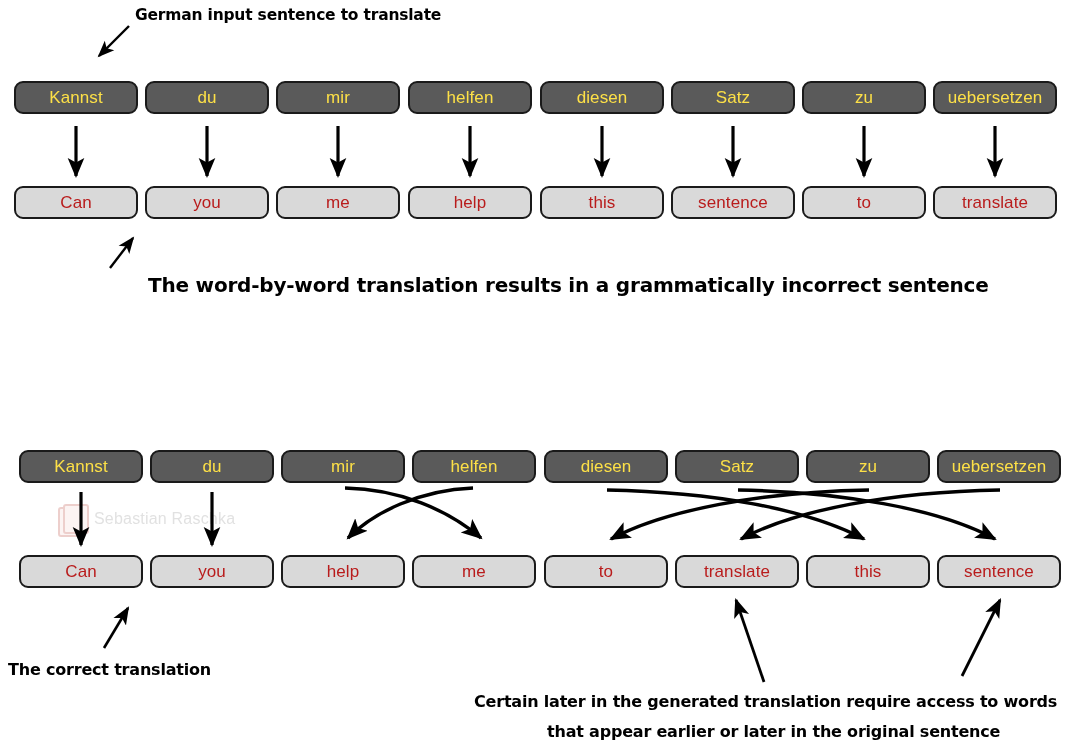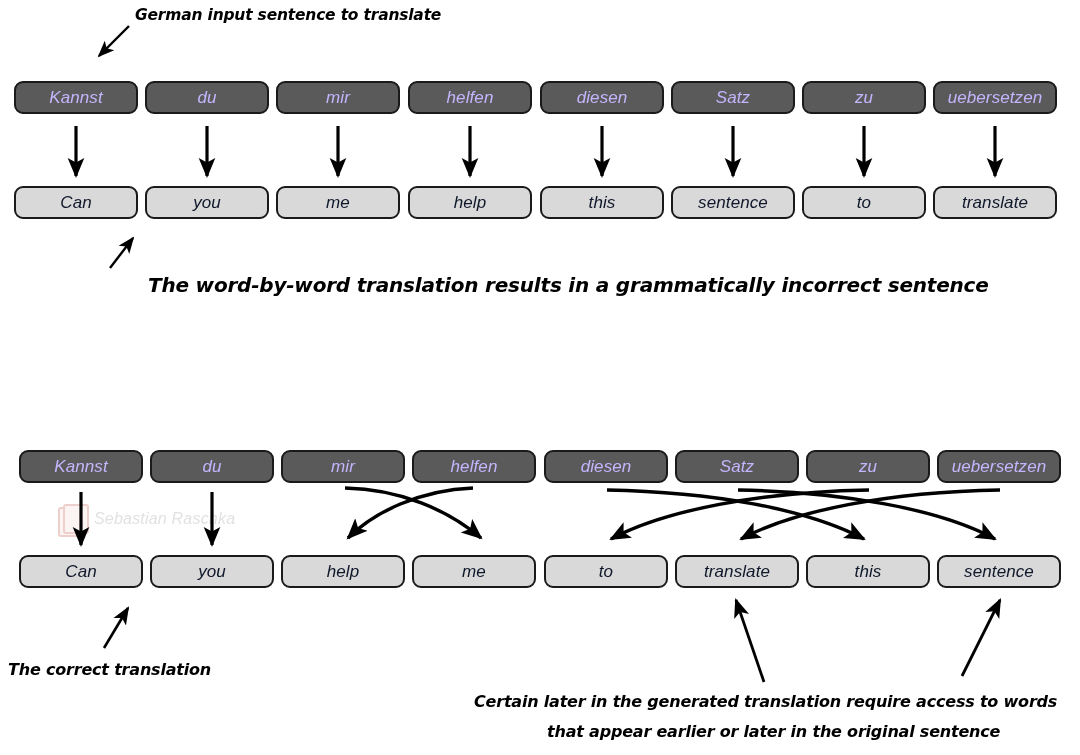--- a/index.html
+++ b/index.html
@@ -12,21 +12,20 @@
     height: 755px;
     position: relative;
     overflow: hidden;
     font-family: "Liberation Sans", sans-serif;
   }
   #stage {
     position: absolute;
     left: 0; top: 0;
     width: 916px;
     height: 755px;
-    font-style: italic;
   }
   svg.layer {
     position: absolute;
     left: 0; top: 0;
     width: 1080px;
     height: 755px;
     overflow: visible;
     pointer-events: none;
   }
   .word-box {
@@ -37,25 +36,25 @@
     display: flex;
     align-items: center;
     justify-content: center;
     font-size: 17px;
     letter-spacing: 0.1px;
     white-space: nowrap;
     overflow: hidden;
   }
   .word-box.src {
     background: #5a5a5a;
-    color: #c4b5fd;
+    color: #fde047;
   }
   .word-box.tgt {
     background: #d9d9d9;
-    color: #0f172a;
+    color: #b91c1c;
   }
   .caption {
     position: absolute;
     font-family: "DejaVu Sans", sans-serif;
     font-weight: bold;
     color: #000000;
     white-space: nowrap;
     letter-spacing: -0.2px;
   }
   .caption.c-title { font-size: 15.5px; }

